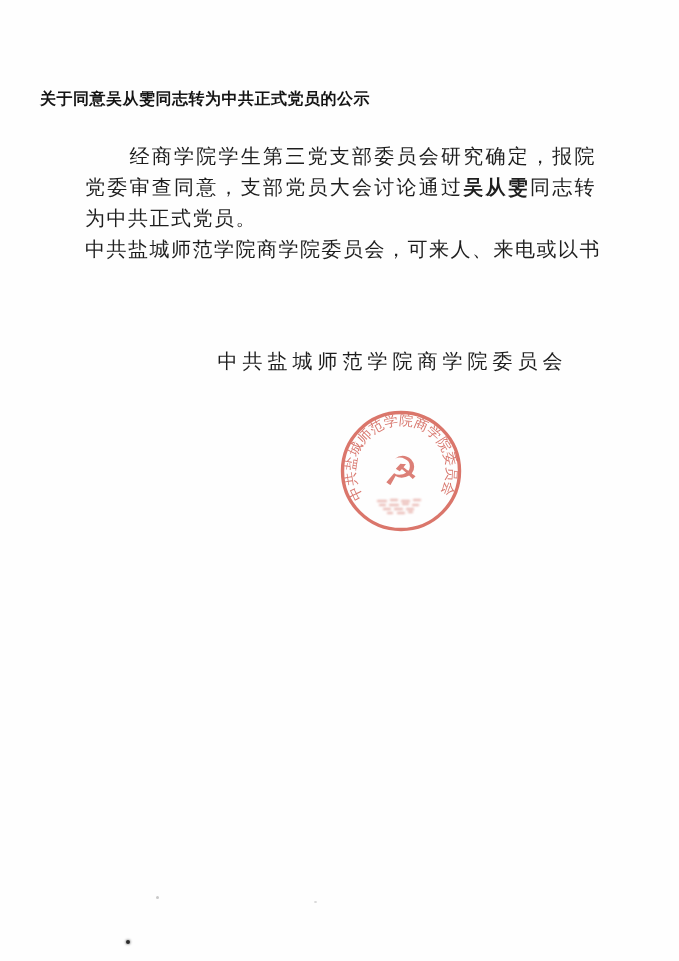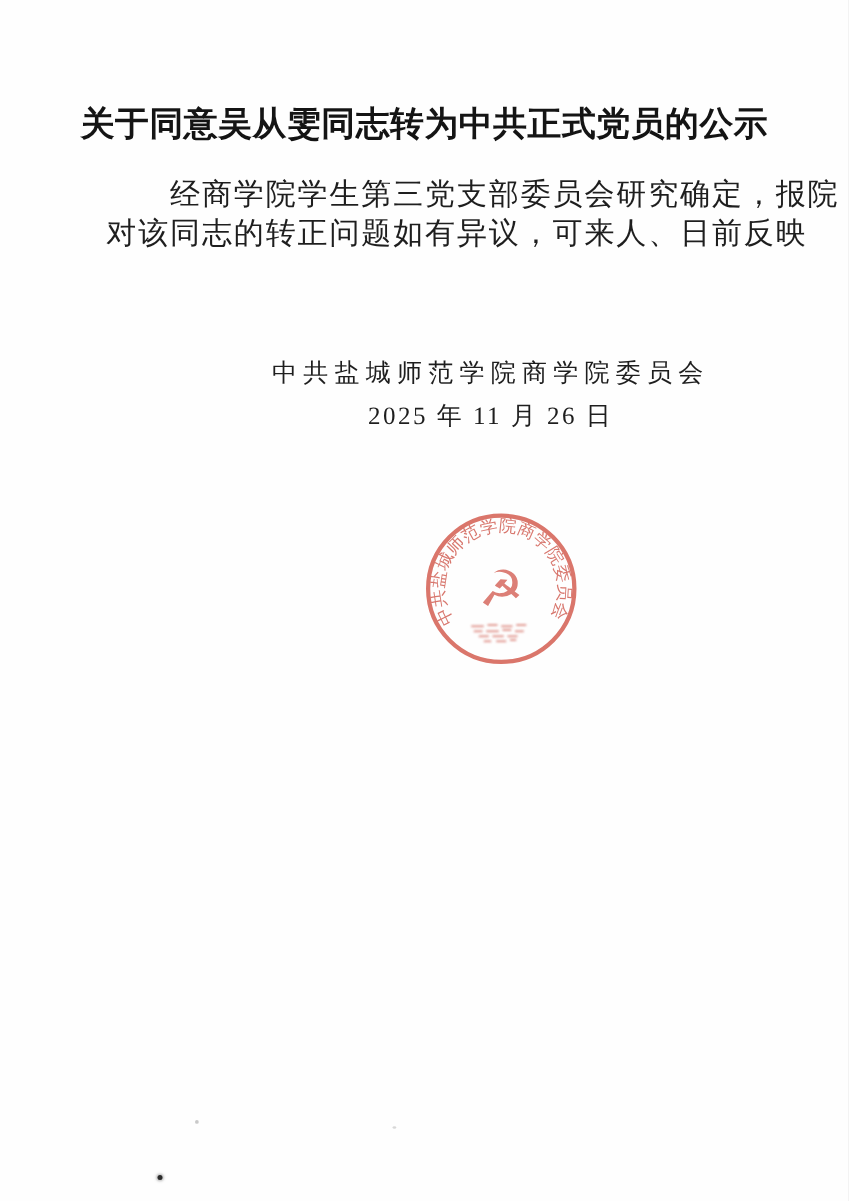--- a/index.html
+++ b/index.html
@@ -7,30 +7,30 @@
     position:relative;
     width:679px;height:961px;
     margin:0 auto;
     background:#fefefe;
     overflow:hidden;
     font-family:"Liberation Serif","DejaVu Serif",serif;
     color:#1e1e1e;
   }
   .doc-title{
     margin:84px 40px 27px 40px;
-    text-align:center;
-    font-size:27px;
+    text-align:left;
+    font-size:16px;
     font-weight:bold;
     letter-spacing:0.5px;
     line-height:30px;
     color:#141414;
   }
   .body-text{
     margin:0 83px 0 85px; 
-    font-size:24px;
+    font-size:20px;
     line-height:31px;
     letter-spacing:1.5px;
   }
   .tline{
     text-align:justify;
     text-align-last:justify;
     height:31px;
     white-space:nowrap;
   }
   .tline.last{
@@ -66,27 +66,28 @@
 </style>
 </head>
 <body>
 
 <div class="page">
 
   <h1 class="doc-title">关于同意吴从雯同志转为中共正式党员的公示</h1>
 
   <div class="body-text">
     <div class="tline">　　经商学院学生第三党支部委员会研究确定，报院</div>
+    <div class="tline"><span>党委审查同意，支部党员大会讨论通过</span><span class="person-name">吴从雯</span><span>同志转</span></div>
+    <div class="tline last">为中共正式党员。</div>
 
-    <div class="tline">对该同志的转正问题如有异议，可来人、日前反映</div>
+    <div class="tline">中共盐城师范学院商学院委员会，可来人、来电或以书</div>
   </div>
 
   <div class="signature">
     <div class="sig-org">中共盐城师范学院商学院委员会</div>
-    <div class="sig-date">2025 年 11 月 26 日</div>
   </div>
 
   <svg class="seal" viewBox="0 0 124 124" width="124" height="124">
     <defs>
       <path id="ringTextPath" d="M 24.3 88.4 A 46 46 0 1 1 99.7 88.4" fill="none"></path>
       <filter id="smudgeBlur" x="-30%" y="-30%" width="160%" height="160%">
         <feGaussianBlur stdDeviation="0.9"></feGaussianBlur>
       </filter>
     </defs>
 

